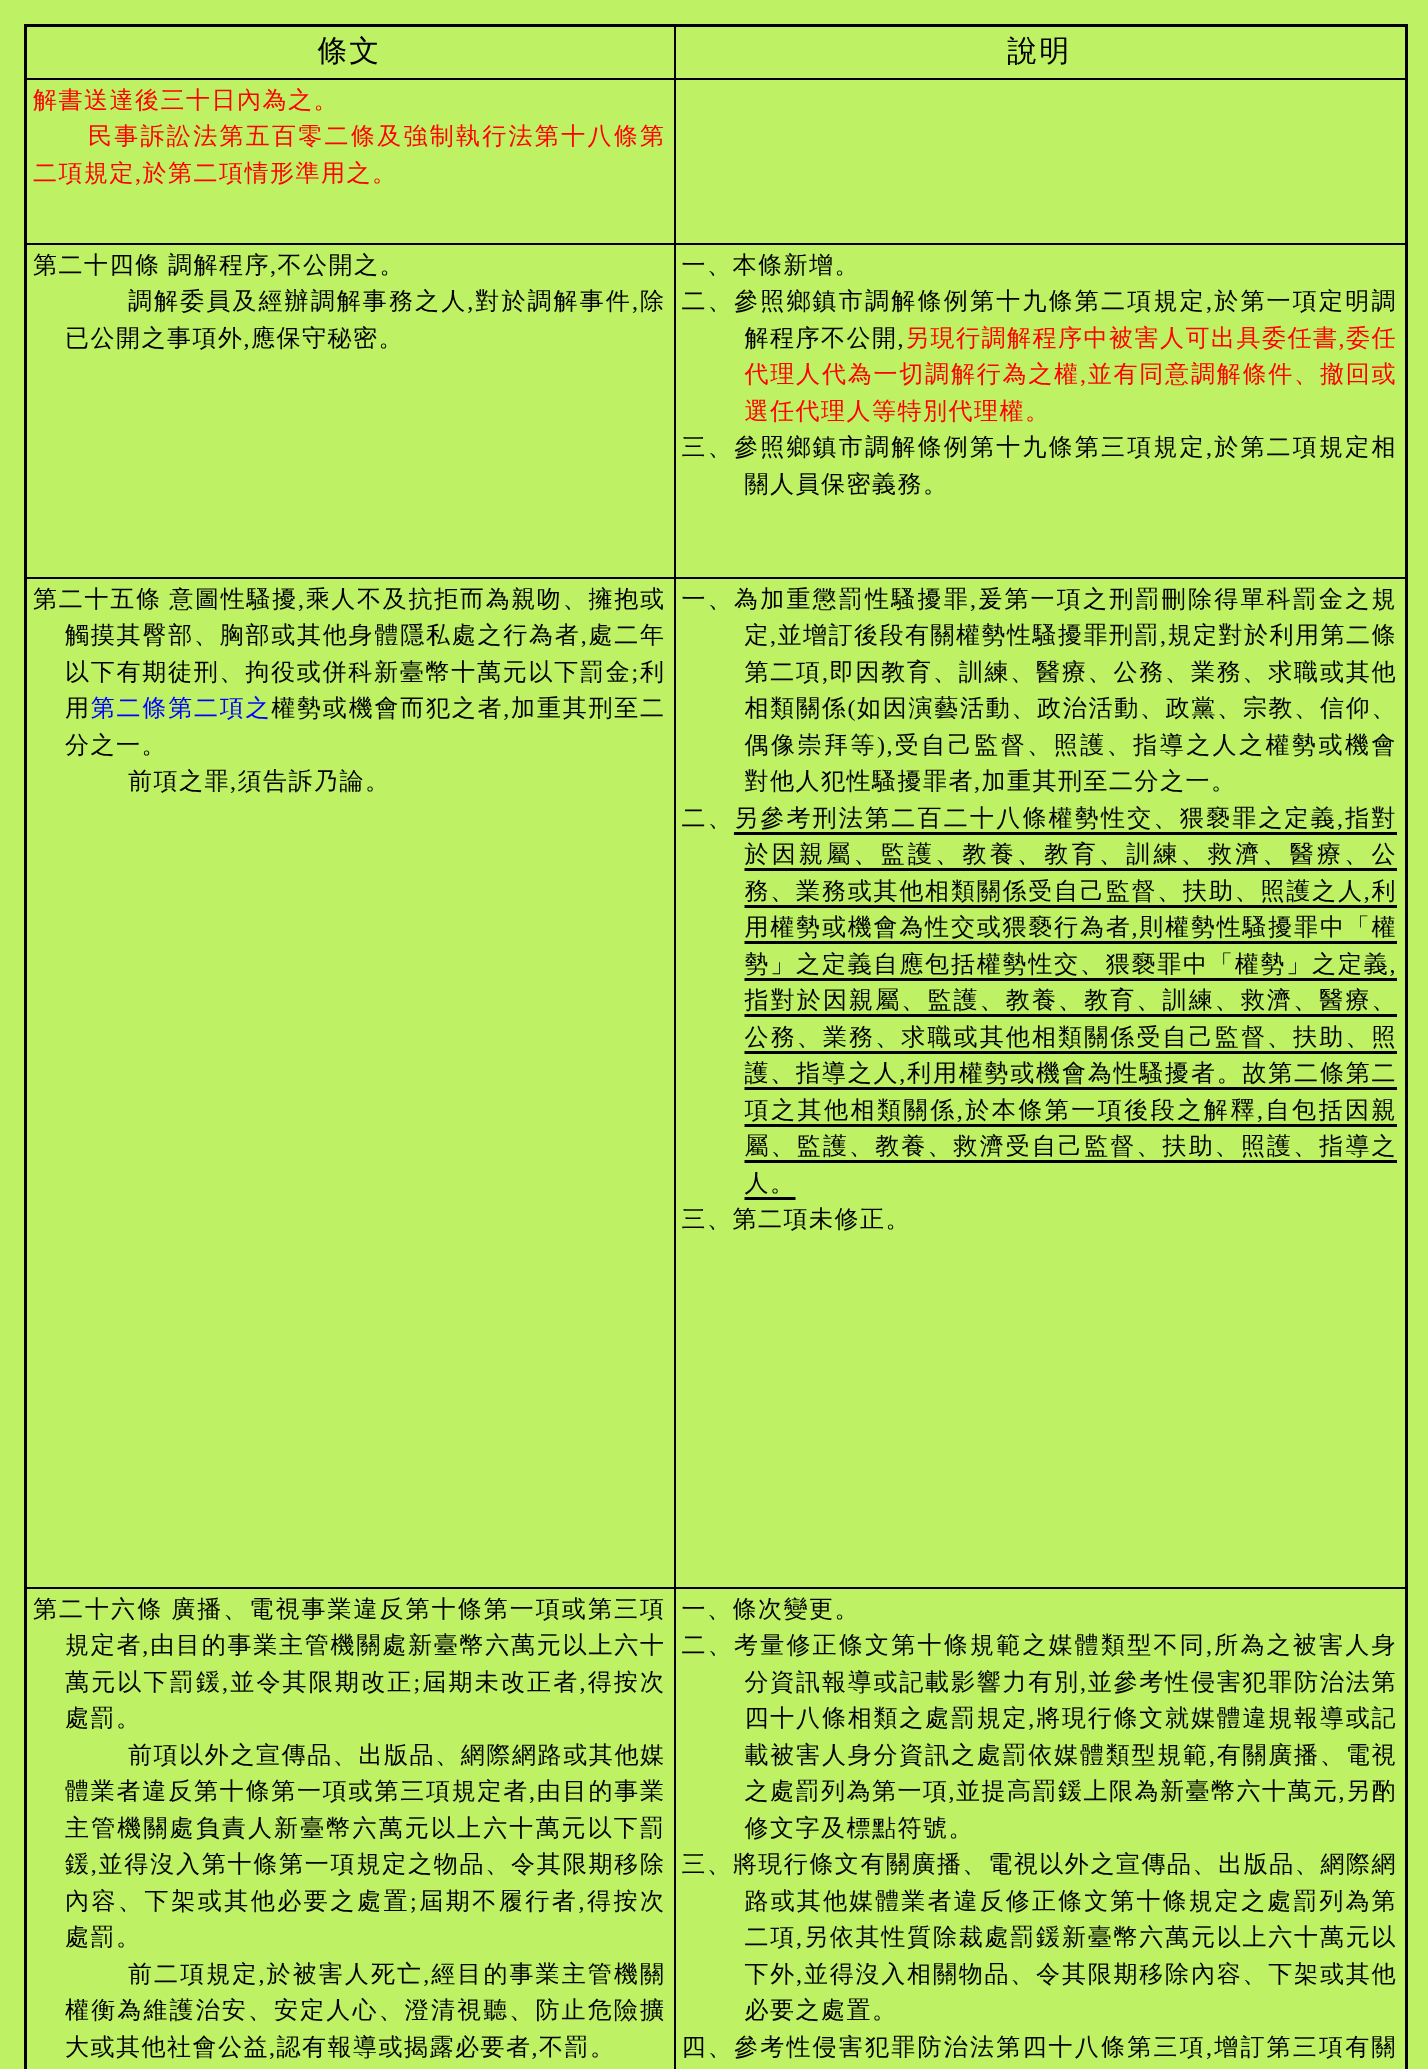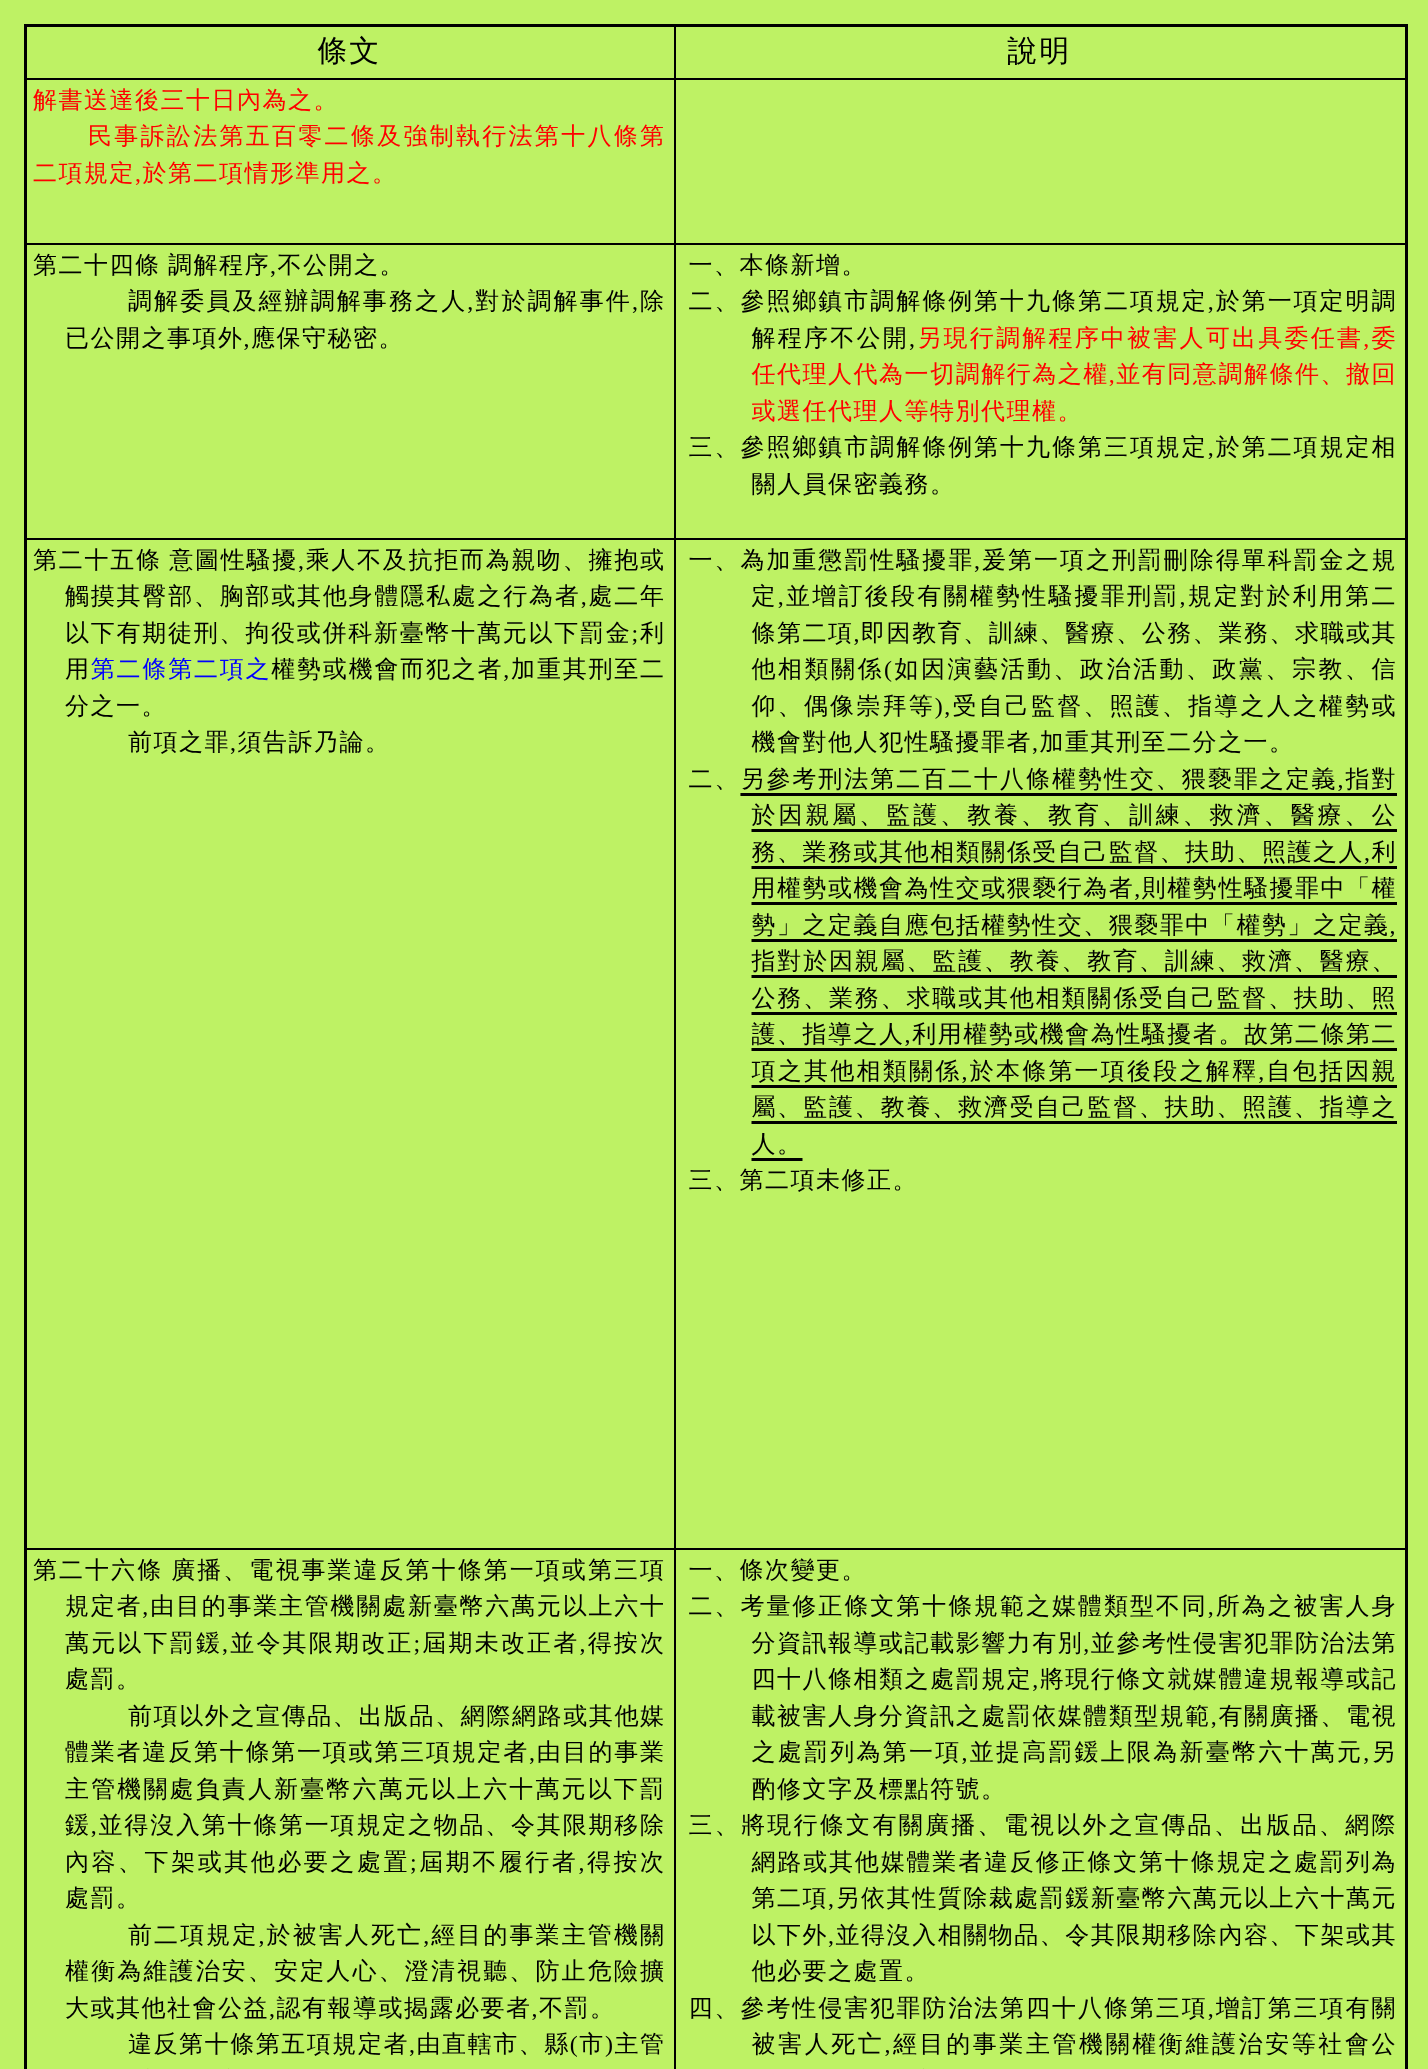--- a/index.html
+++ b/index.html
@@ -47,21 +47,21 @@
   .h-r5{height:665px;}
   p{margin:0;}
   
   .hang{padding-left:32px;text-indent:-32px;}
   
   .para{padding-left:32px;text-indent:63px;}
   
   .t0{padding-left:0;text-indent:0;}
   .para0{padding-left:0;text-indent:55px;}
   
-  .item{padding-left:63px;text-indent:-63px;margin-left:7px;}
+  .item{padding-left:63px;text-indent:-63px;}
   .red{color:var(--red,#ff0000);}
   .blue{color:var(--blue,#0000ff);}
   .ul{
     text-decoration:underline;
     text-decoration-thickness:2.5px;
     text-underline-offset:6px;
   }
   .row3line{line-height:32px;}
 </style>
 </head>
@@ -93,21 +93,21 @@
         <div class="clip h-r1 txt">
           <p class="t0 red">解書送達後三十日內為之。</p>
           <p class="para0 red">民事訴訟法第五百零二條及強制執行法第十八條第二項規定,於第二項情形準用之。</p>
         </div>
       </td>
       <td>
         <div class="clip h-r1 txt"></div>
       </td>
     </tr>
 
-    <tr style="height:295px;">
+    <tr style="height:334px;">
       <td>
         <div class="clip h-r2 txt">
           <p class="hang">第二十四條 調解程序,不公開之。</p>
           <p class="para">調解委員及經辦調解事務之人,對於調解事件,除已公開之事項外,應保守秘密。</p>
         </div>
       </td>
       <td>
         <div class="clip h-r2 txt">
           <div class="item"><span>一、</span><span>本條新增。</span></div>
           <div class="item"><span>二、</span><span>參照鄉鎮市調解條例第十九條第二項規定,於第一項定明調解程序不公開,</span><span class="red">另現行調解程序中被害人可出具委任書,委任代理人代為一切調解行為之權,並有同意調解條件、撤回或選任代理人等特別代理權。</span></div>

